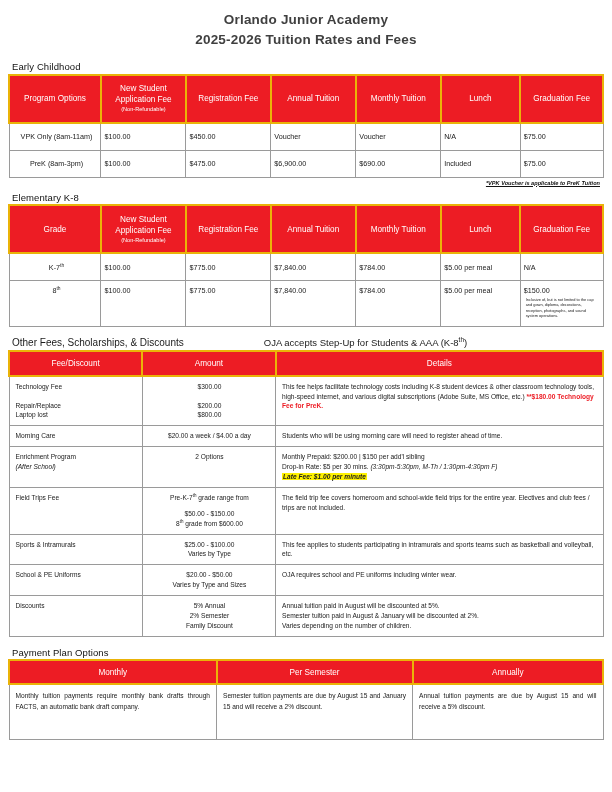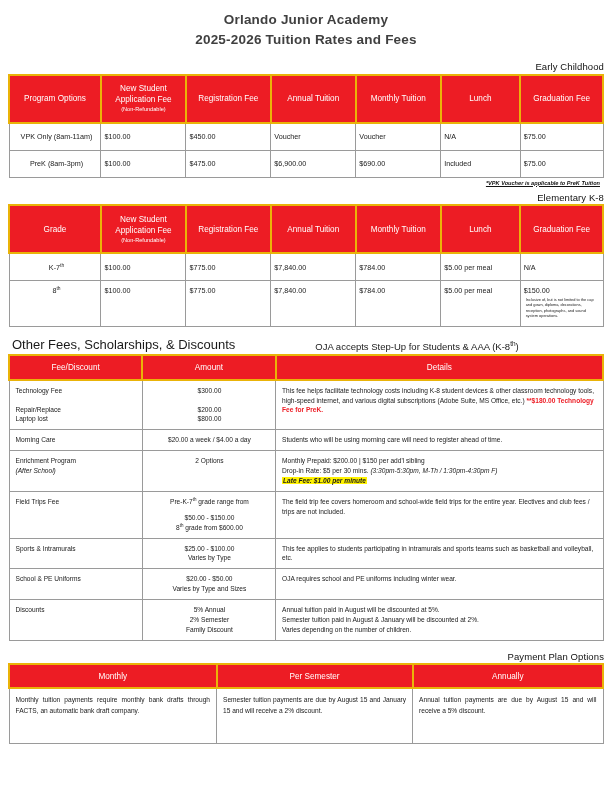--- a/index.html
+++ b/index.html
@@ -27,28 +27,27 @@
     color:#404040;
   }
   .doc-title .line2{display:block;}
 
   .section-label{
     font-size:9.5px;
     font-weight:400;
     color:#111;
     margin:0 0 1.5px 4px;
     letter-spacing:.1px;
-    text-align:right;
   }
   .section-head-row{
     display:flex;
     align-items:flex-end;
     margin:0 0 1.5px 0;
   }
-  .section-head-row .left{margin-left:4px;font-size:13px;}
+  .section-head-row .left{margin-left:4px;font-size:10px;}
   .section-head-row .right{margin-left:80px;font-size:9.5px;}
 
   
   table{
     border-collapse:collapse;
     width:100%;
     table-layout:fixed;
   }
   table td, table th{
     border:1px solid #9a9a9a;

